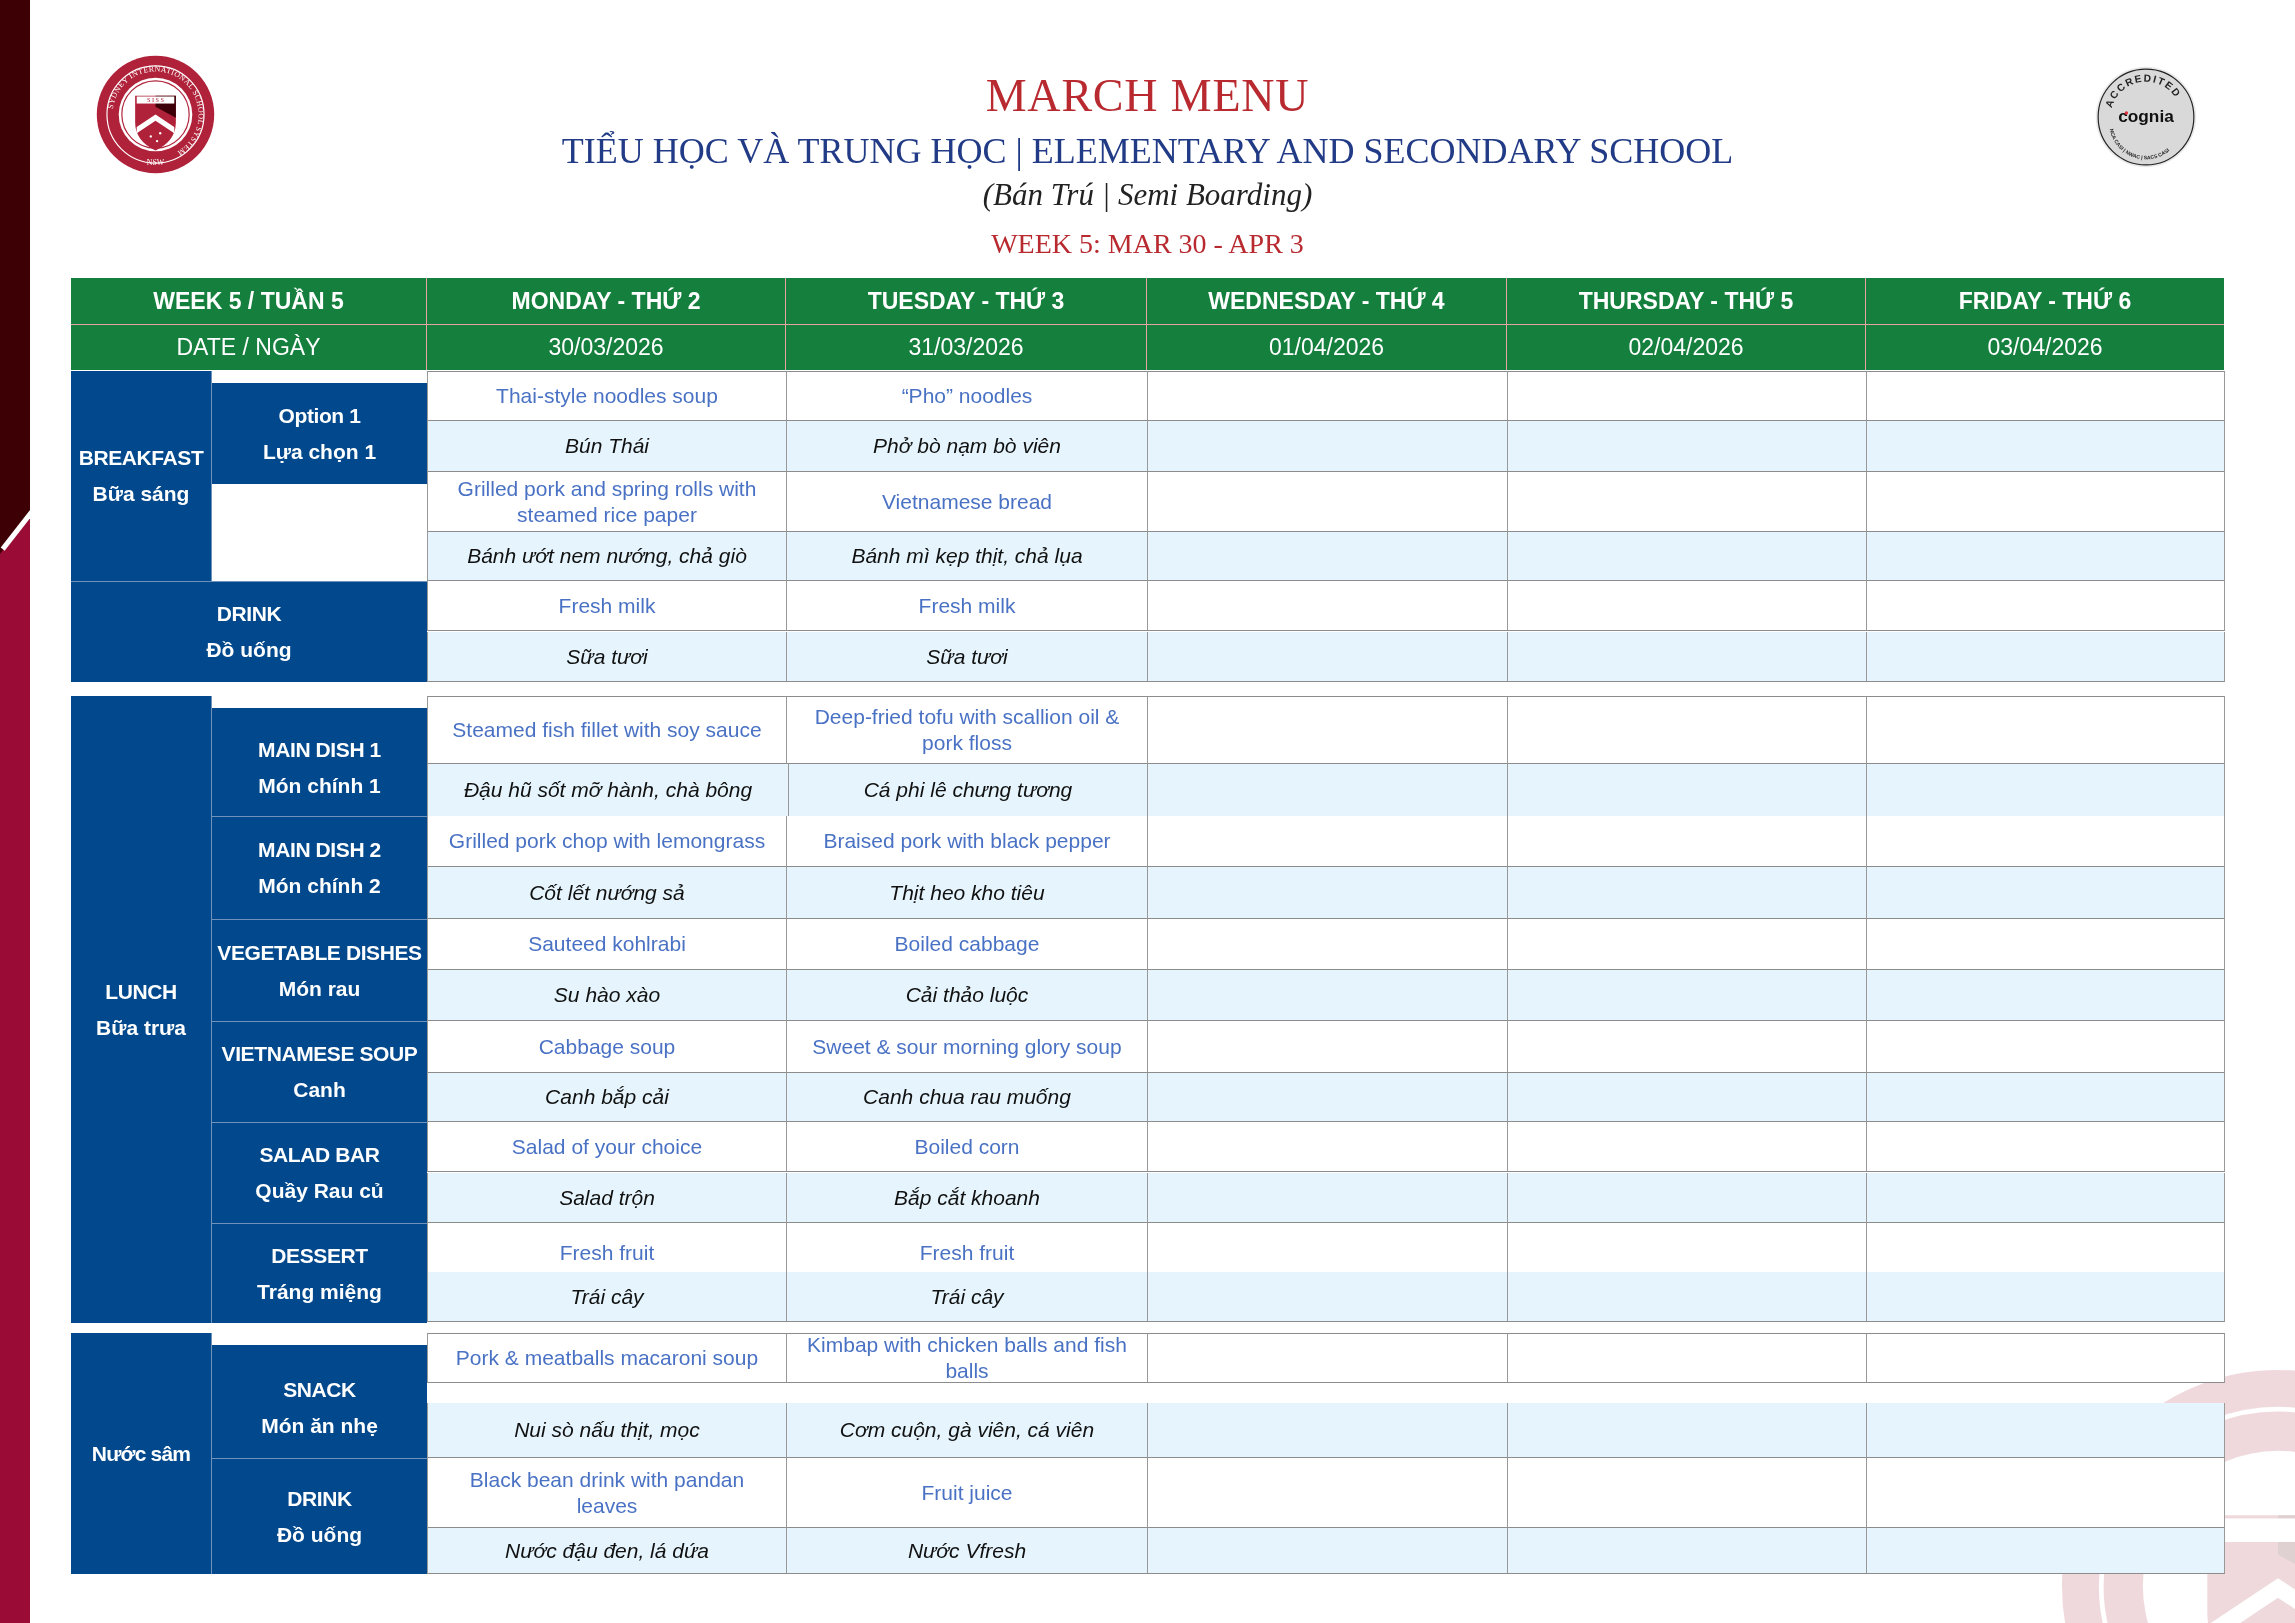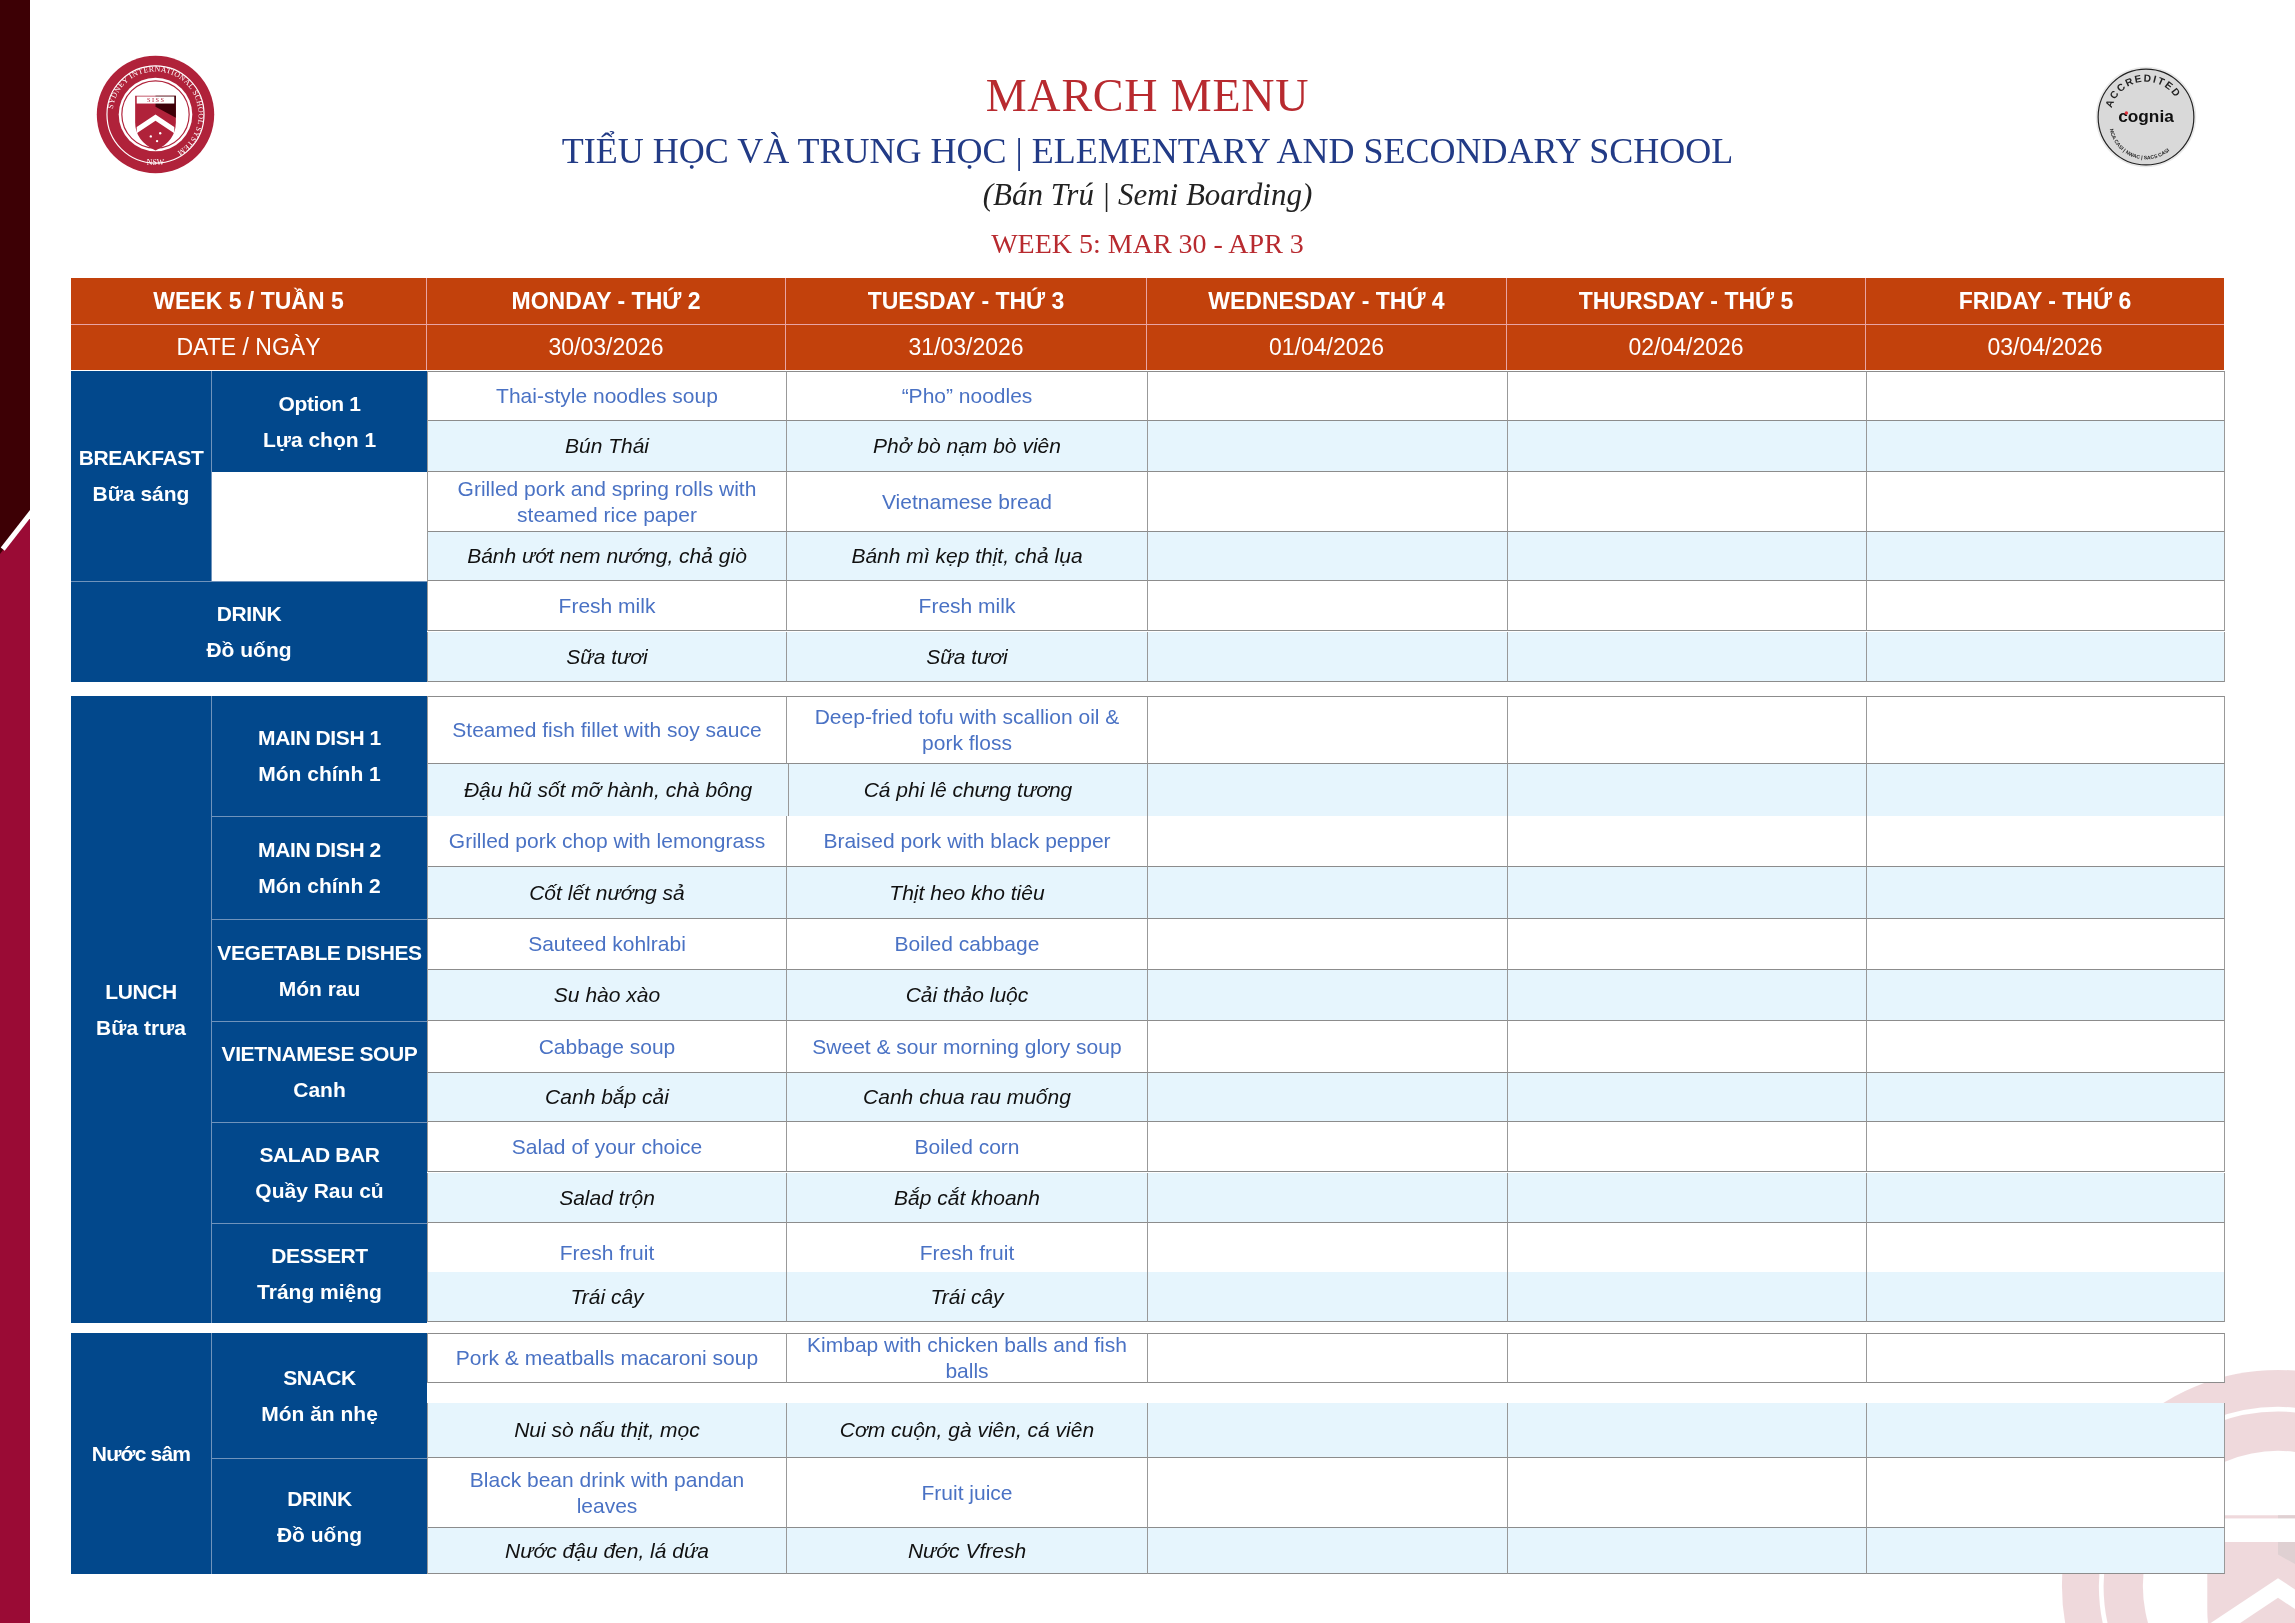--- a/index.html
+++ b/index.html
@@ -20,35 +20,35 @@
 
   
   .titles { position: absolute; left: 0; top: 0; width: 2295px; text-align: center; font-family: "DejaVu Serif", "Liberation Serif", serif; }
   .t-main { position: absolute; left: 0; width: 2295px; top: 69px; font-size: 46px; color: #B82A2F; letter-spacing: 0.8px; font-family: "Liberation Serif", serif; }
   .t-sub { position: absolute; left: 0; width: 2295px; top: 130px; font-size: 36px; color: #223B86; font-family: "Liberation Serif", serif; }
   .t-board { position: absolute; left: 0; width: 2295px; top: 177px; font-size: 31px; color: #222; font-style: italic; font-family: "Liberation Serif", serif; }
   .t-week { position: absolute; left: 0; width: 2295px; top: 228px; font-size: 28px; color: #B82A2F; font-family: "Liberation Serif", serif; }
 
   
   .grid { position: absolute; left: 71px; top: 278px; width: 2153px; }
-  .hdr-row { position: absolute; left: 0; height: 46px; display: flex; background: #c2410c; color: #fff; }
+  .hdr-row { position: absolute; left: 0; height: 46px; display: flex; background: #15803d; color: #fff; }
   .hdr-cell { height: 100%; display: flex; align-items: center; justify-content: center; font-size: 23px; border-right: 1.6px solid #E8A4A5; }
   .hdr-cell:last-child { border-right: none; }
   .hdr-row.days .hdr-cell { font-weight: bold; }
   .hdr-row.dates { border-top: 1.6px solid #E8A4A5; }
 
   .section { position: absolute; left: 0; }
   .meal-label { position: absolute; left: 0; top: 0; width: 141px; background: #02488C; color: #fff;
                 display: flex; flex-direction: column; justify-content: center;
                 font-size: 21px; line-height: 36px; text-align: center; border-right: 1.6px solid #6F93BC; }
   .meal-label.wide { width: 356px; border-right: none; }
   .sub-label { position: absolute; left: 141px; width: 215px; background: #02488C; color: #fff;
                display: flex; flex-direction: column; align-items: center; justify-content: center;
                font-size: 21px; line-height: 36px; text-align: center; border-top: 1.6px solid #6F93BC; }
-  .sub-label.first { border-top: none; }
+  .sub-label.first { border-top: none; margin-top: 12px; }
   .sub-label .l-en, .meal-label .l-en { font-weight: bold; letter-spacing: -0.4px; }
   .sub-label .l-vi, .meal-label .l-vi { font-weight: bold; }
 
   .cell-row { position: absolute; left: 356px; width: 1798px; display: flex; border-left: 0.8px solid #999; }
   .cell-row.en { background: #ffffff; }
   .cell-row.vi { background: #E6F5FD; }
   .cell { flex: none; height: 100%; display: flex; align-items: center; justify-content: center; text-align: center;
           border-right: 0.8px solid #999; border-bottom: 1.6px solid #8C8C8C; padding: 0 14px; font-size: 21px; line-height: 26px; }
   .cell-row.en .cell { color: #4A72C4; }
   .cell-row.vi .cell { color: #111; font-style: italic; }

